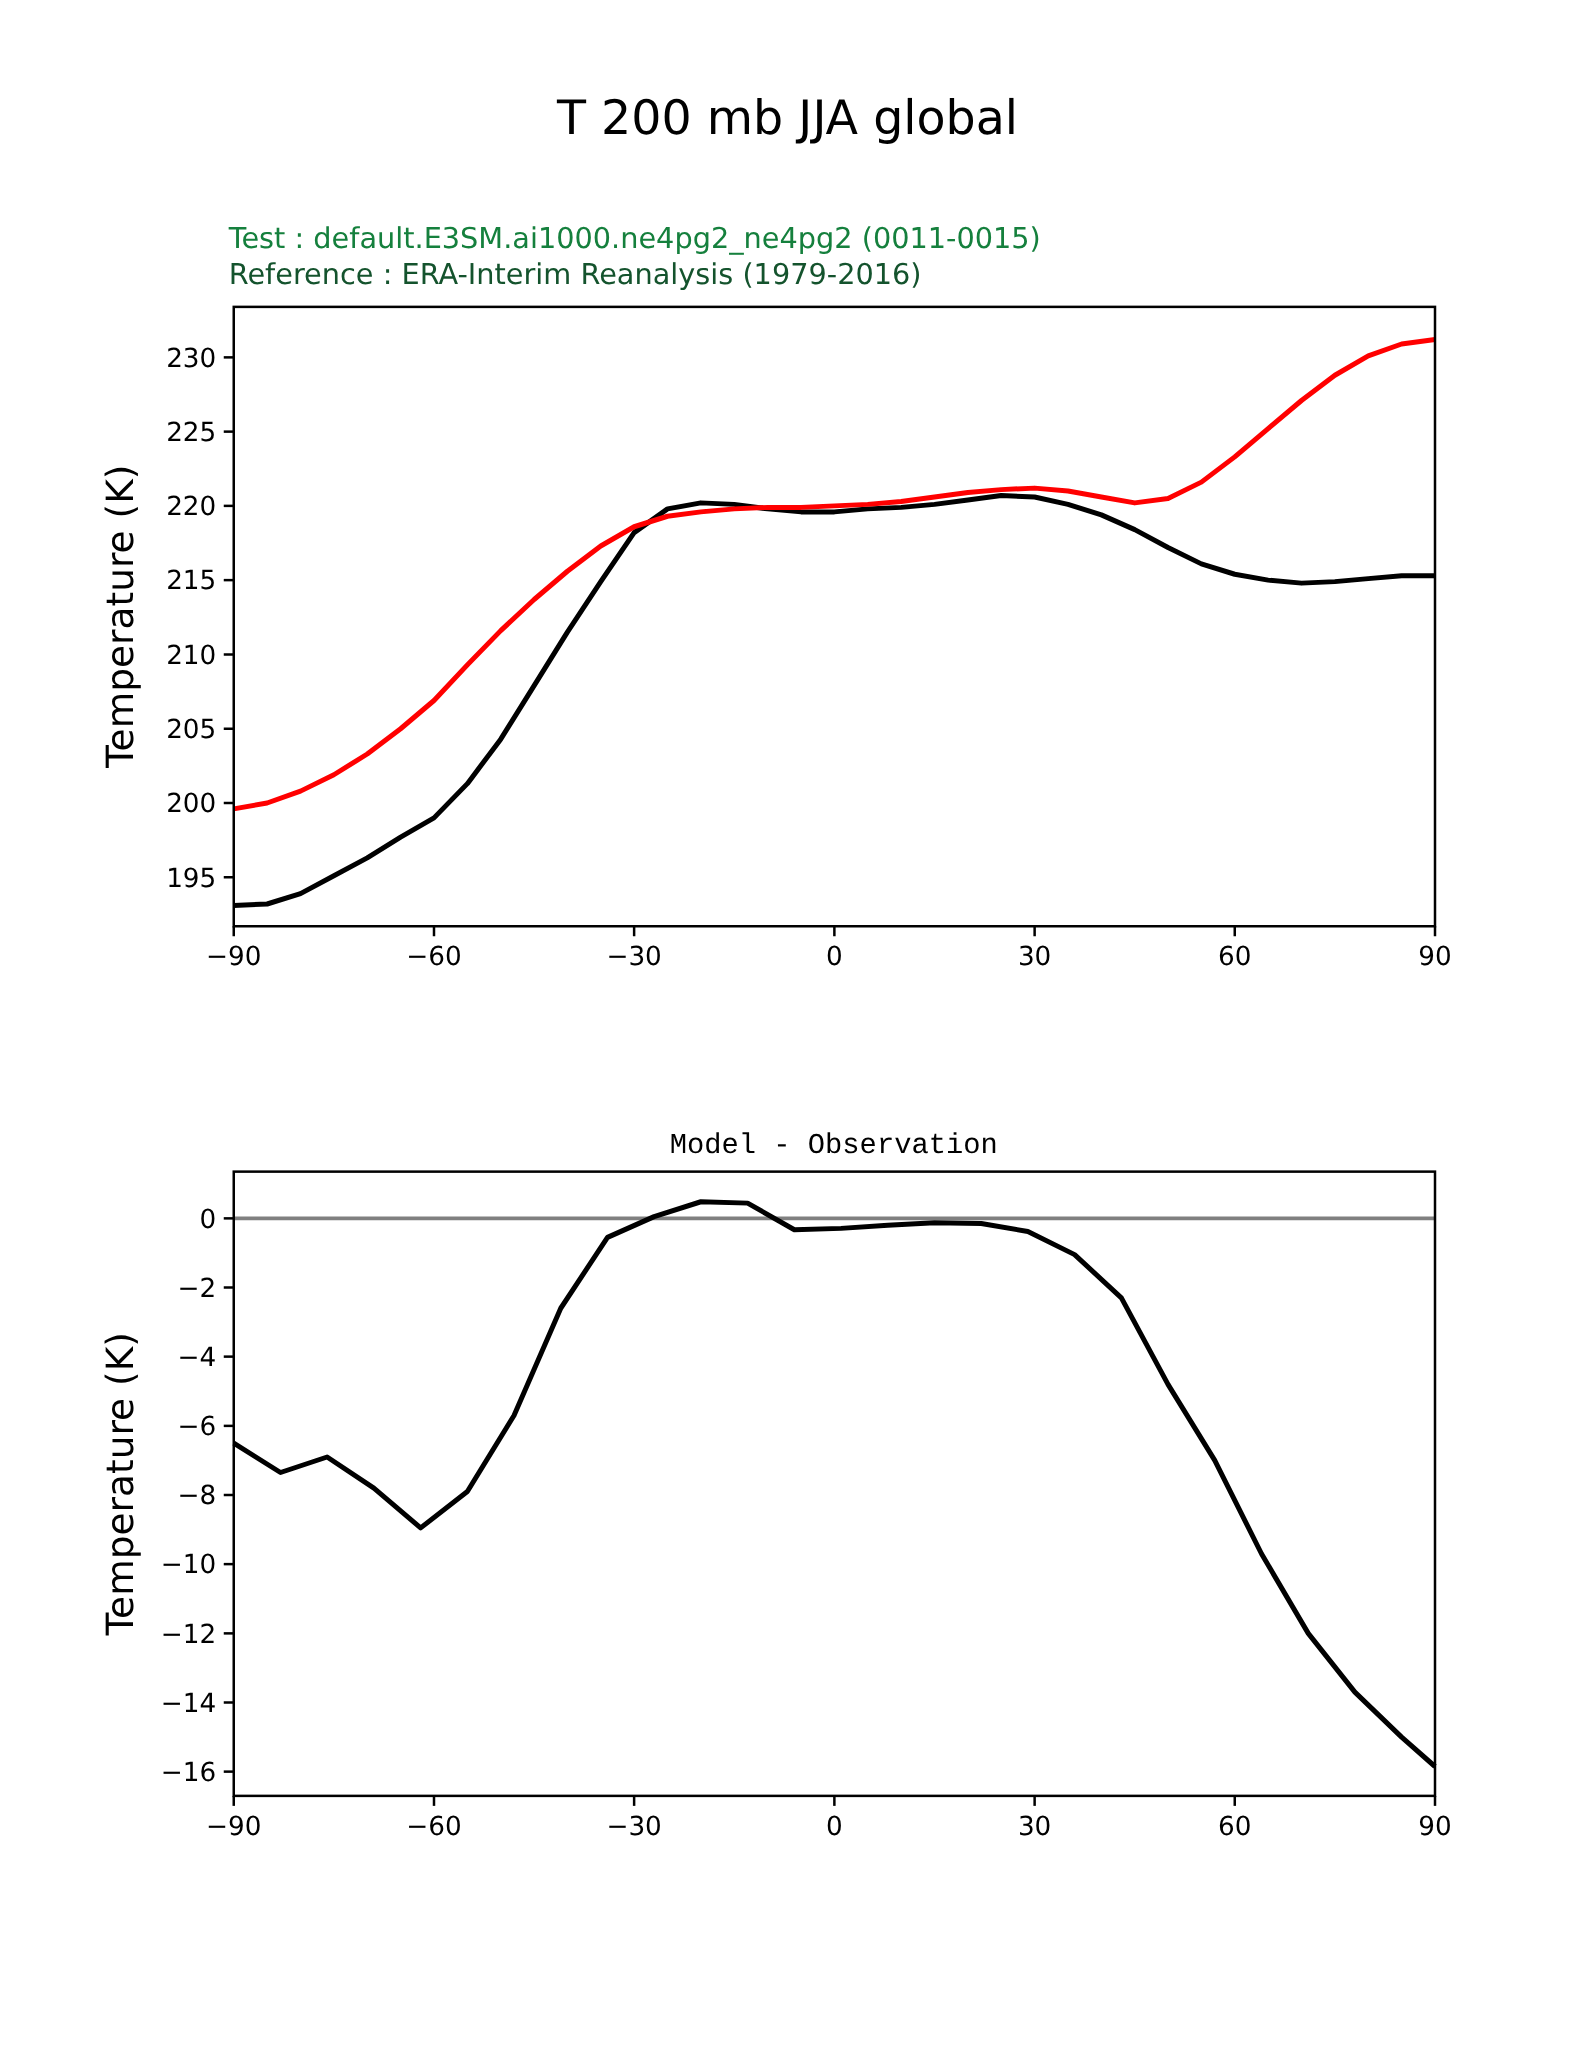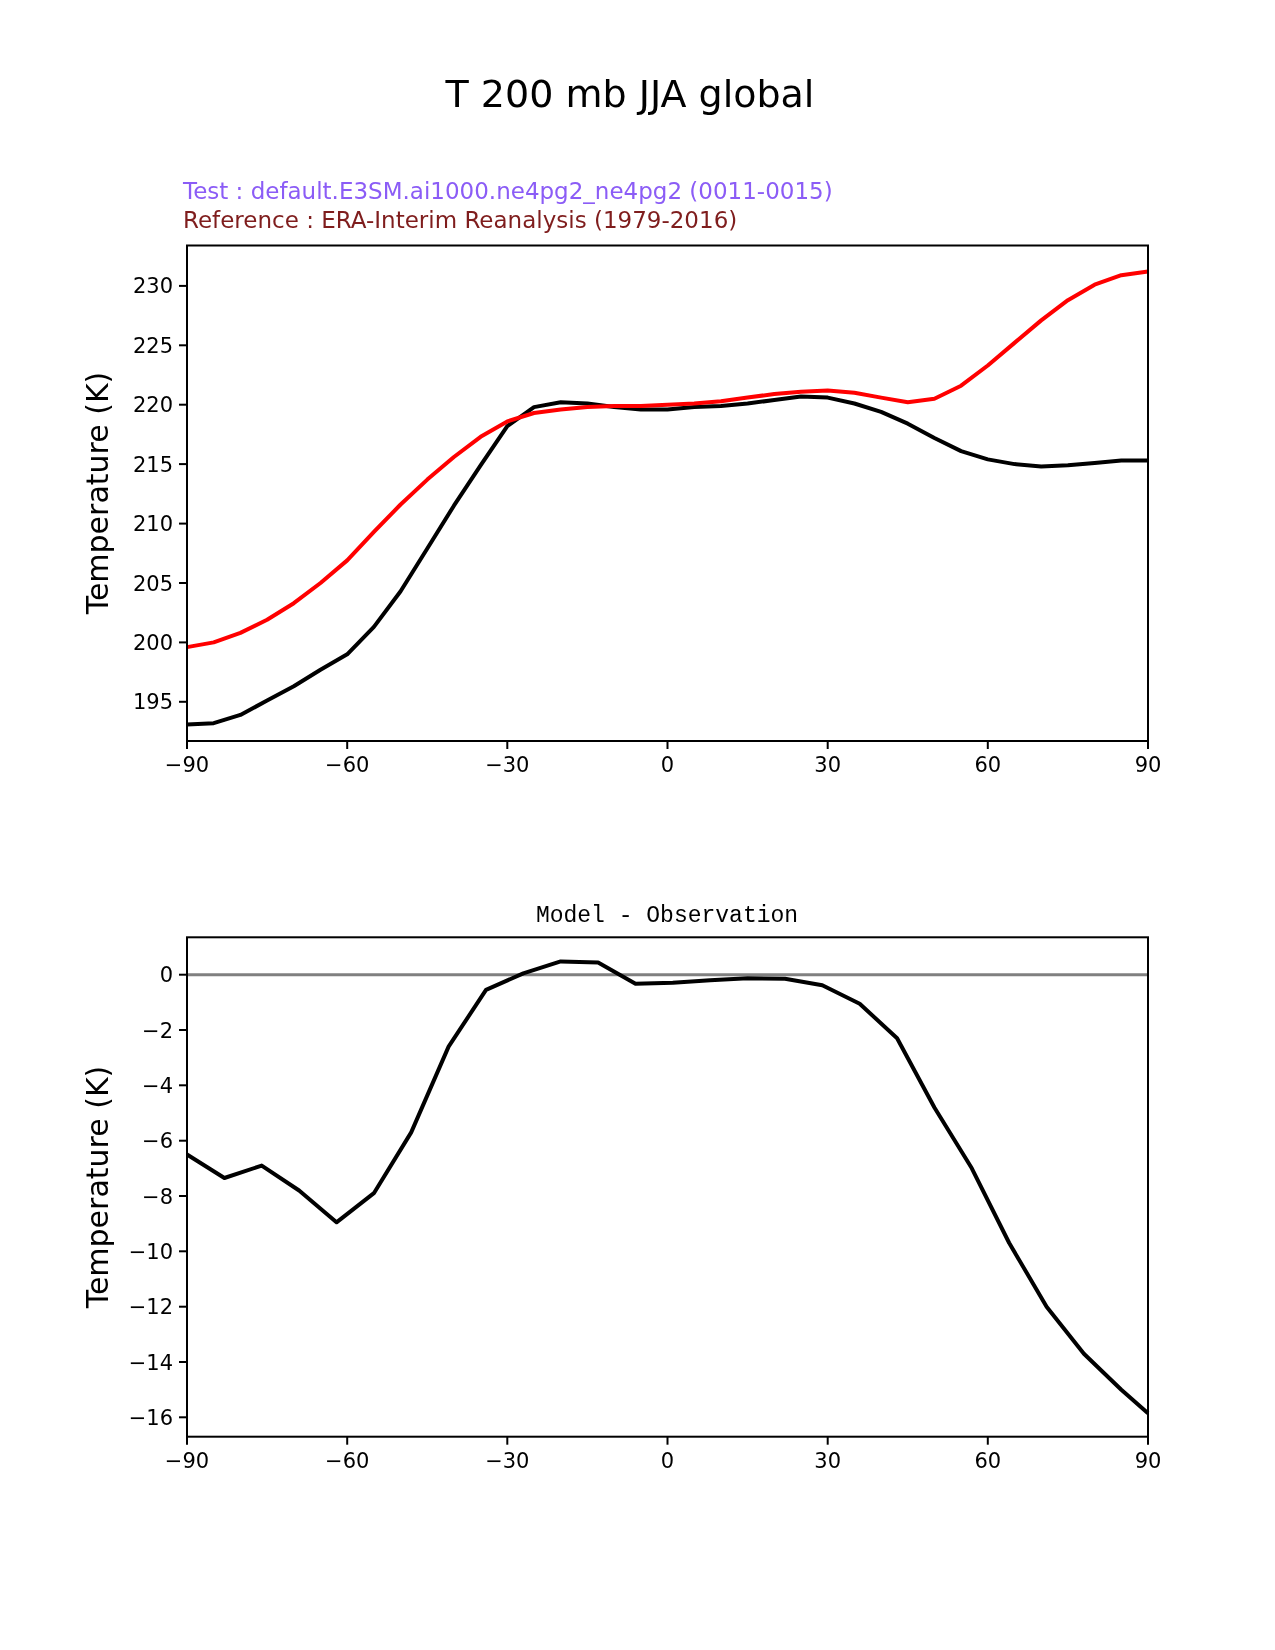--- a/index.html
+++ b/index.html
@@ -50,22 +50,22 @@
     font-size:21px;
     fill:#000;
   }
 </style>
 </head>
 <body>
 
 <div class="figure">
   <div class="suptitle">T 200 mb JJA global</div>
 
-  <div class="legend-line legend-test" style="color: #8b5cf6;">Test : default.E3SM.ai1000.ne4pg2_ne4pg2 (0011-0015)</div>
-  <div class="legend-line legend-ref" style="color: #7f1d1d;">Reference : ERA-Interim Reanalysis (1979-2016)</div>
+  <div class="legend-line legend-test" style="color: #15803d;">Test : default.E3SM.ai1000.ne4pg2_ne4pg2 (0011-0015)</div>
+  <div class="legend-line legend-ref" style="color: #14532d;">Reference : ERA-Interim Reanalysis (1979-2016)</div>
 
   <div class="ylabel ylabel-top">Temperature (K)</div>
   <div class="ylabel ylabel-bottom">Temperature (K)</div>
 
   <div class="axes-title">Model - Observation</div>
 
   <svg class="plots" id="plots" width="1275" height="1650">
       <g>
         <polyline points="187.0,724.4 213.7,723.2 240.4,714.9 267.1,700.6 293.8,686.3 320.5,669.7 347.2,654.3 373.9,626.9 400.6,591.3 427.3,548.5 453.9,505.7 480.6,465.3 507.3,426.1 534.0,407.1 560.7,402.3 587.4,403.5 614.1,407.1 640.8,409.5 667.5,409.5 694.2,407.1 720.9,405.9 747.6,403.5 774.3,400.0 801.0,396.4 827.7,397.6 854.4,403.5 881.1,411.9 907.8,423.7 934.4,438.0 961.1,451.1 987.8,459.4 1014.5,464.1 1041.2,466.5 1067.9,465.3 1094.6,462.9 1121.3,460.6 1148.0,460.6" fill="none" stroke="#000000" stroke-width="4" stroke-linejoin="round"></polyline>
         <polyline points="187.0,647.1 213.7,642.4 240.4,632.9 267.1,619.8 293.8,603.2 320.5,583.0 347.2,560.4 373.9,531.9 400.6,504.5 427.3,479.6 453.9,457.0 480.6,436.8 507.3,421.4 534.0,413.0 560.7,409.5 587.4,407.1 614.1,405.9 640.8,405.9 667.5,404.7 694.2,403.5 720.9,401.2 747.6,397.6 774.3,394.0 801.0,391.7 827.7,390.5 854.4,392.8 881.1,397.6 907.8,402.3 934.4,398.8 961.1,385.7 987.8,365.5 1014.5,342.9 1041.2,320.4 1067.9,300.2 1094.6,284.7 1121.3,275.2 1148.0,271.6" fill="none" stroke="#ff0000" stroke-width="4" stroke-linejoin="round"></polyline>

